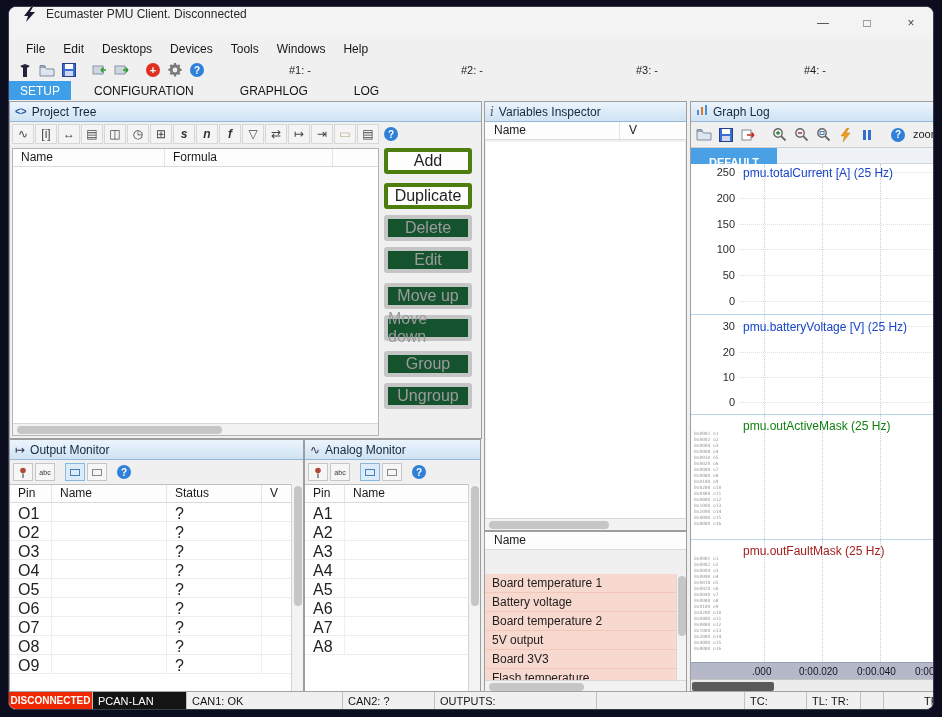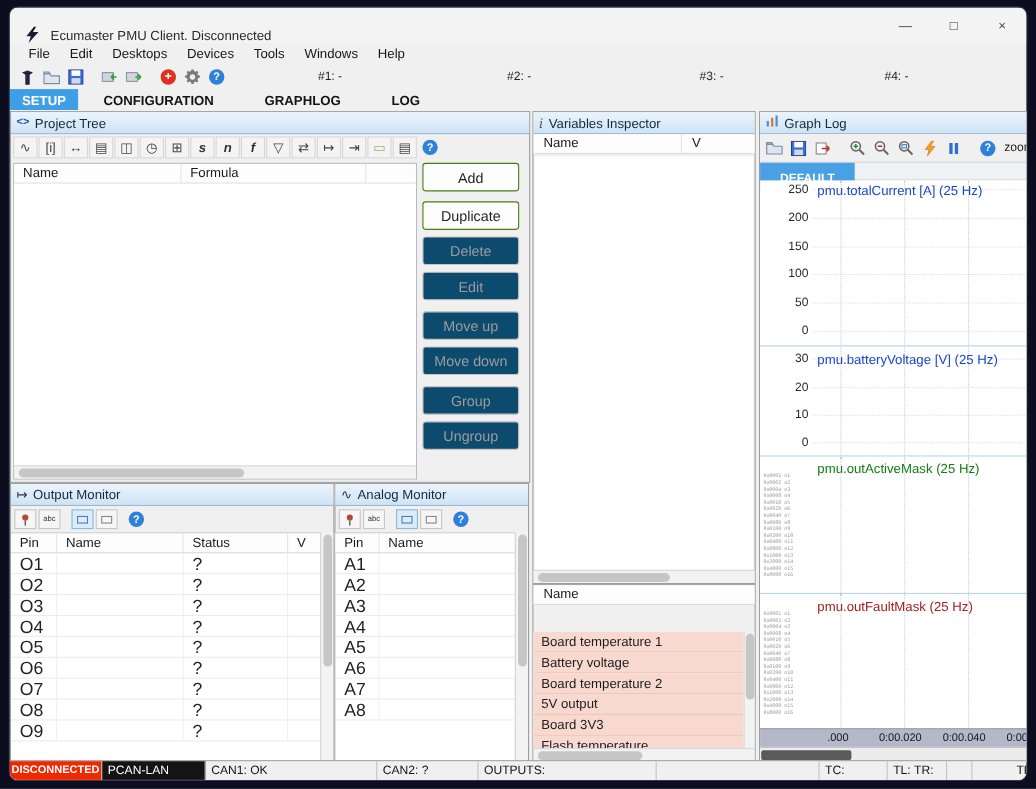--- a/index.html
+++ b/index.html
@@ -1,41 +1,41 @@
 <!DOCTYPE html>
 <html><head>
 <meta charset="utf-8">
 <style>
   *{margin:0;padding:0;box-sizing:border-box}
   body{font-family:"Liberation Sans",sans-serif;background:#0c0d1f;width:942px;height:717px;overflow:hidden}
   .screen{position:relative;width:942px;height:717px;background:#0c0d1f;overflow:hidden}
   .window{position:absolute;left:8px;top:6px;width:926px;height:704px;background:#f0f0f0;border-radius:8px;overflow:hidden;border:1px solid #3a3b50}
 
   
-  .titlebar{position:absolute;top:0;left:0;right:0;height:32px;display:flex;align-items:flex-end;background:#f3f3f3}
+  .titlebar{position:absolute;top:0;left:0;right:0;height:32px;display:flex;align-items:flex-start;background:#f3f3f3}
   .logo{margin-left:14px;display:flex;align-items:center}
   .title{margin-left:10px;font-size:12px;color:#2a2a2a}
   .wctrl{margin-left:auto;display:flex;height:100%}
   .wbtn{width:44px;height:100%;display:flex;align-items:center;justify-content:center;font-size:12px;color:#444}
 
   
   .menubar{position:absolute;top:32px;left:0;right:0;height:20px;display:flex;align-items:center;padding-left:8px}
   .mitem{padding:0 9px;font-size:12px;color:#161616}
 
   
   .toolbar{position:absolute;top:52px;left:0;right:0;height:22px;display:flex;align-items:center;padding-left:6px}
   .ticon{width:20px;height:20px;display:flex;align-items:center;justify-content:center;margin-right:2px}
   .tgap{width:9px}
   .slot{position:absolute;top:0;height:22px;display:flex;align-items:center;font-size:11px;color:#222}
   .qicon{width:14px;height:14px;border-radius:50%;background:#2f80d8;color:#fff;font-size:10px;font-weight:bold;display:flex;align-items:center;justify-content:center}
   .addicon{width:14px;height:14px;border-radius:50%;background:#e03020;color:#fff;font-size:11px;font-weight:bold;display:flex;align-items:center;justify-content:center;line-height:1}
 
   
   .tabs{position:absolute;top:74px;left:0;right:0;height:19px;display:flex;align-items:stretch}
-  .tab{display:flex;align-items:center;padding:0 11px;font-size:12px;font-weight:bold;color:#141414}
+  .tab{display:flex;align-items:center;padding:0 11px;font-size:12px;font-weight:normal;color:#141414}
   .tab.active{background:#3f9ee8;color:#fff}
   .tab.m12{margin-left:12px}.tab.m24{margin-left:24px}
 
   
   .panel{position:absolute;background:#f0f0f0;border:1px solid #9e9e9e}
   .phead{height:20px;background:linear-gradient(#ebf4fc,#cfe3f4);border-bottom:1px solid #96b7d5;display:flex;align-items:center;gap:5px;padding:0 5px;font-size:12px;color:#13293d}
   .pt{left:0;top:94px;width:473px;height:338px}
   .om{left:0;top:432px;width:295px;height:254px}
   .am{left:295px;top:432px;width:177px;height:254px}
   .vi{left:475px;top:94px;width:203px;height:430px}
@@ -47,22 +47,22 @@
   .pti{width:22px;height:20px;display:flex;align-items:center;justify-content:center;font-size:12px;color:#444;border:1px solid #d7d7d7;background:#f4f4f4}
   .pti.ltr{font-weight:bold;font-style:italic;color:#333}
   .pti.dim{color:#b0a27a}
   .pt-list{position:absolute;left:2px;top:46px;width:367px;height:288px;background:#fff;border:1px solid #b4b4b4;display:flex;flex-direction:column}
   .cols{display:flex;height:18px;border-bottom:1px solid #dcdcdc;font-size:12px;color:#1a1a1a;flex:0 0 auto;background:#fdfdfd}
   .cols .c{padding:1px 0 0 8px;border-right:1px solid #e4e4e4;overflow:hidden;white-space:nowrap}
   .pt-body{flex:1;background:#fff}
   .hscroll{height:12px;border-top:1px solid #d8d8d8;background:#f2f2f2;position:relative;flex:0 0 auto}
   .hthumb{position:absolute;top:2px;height:8px;background:#c6c6c6;border-radius:4px}
   .pt-buttons{position:absolute;left:374px;top:46px;width:88px;display:flex;flex-direction:column}
-  .btn{height:26px;font-size:13px;display:flex;align-items:center;justify-content:center;background:#fdfdfd;border:1px solid #4d7c0f;border-radius:3px;color:#1f1f1f}
-  .btn.dis{color:#9c9c9c;background:#0c4a6e;border-color:#c5c5c5}
+  .btn{height:26px;font-size:16px;display:flex;align-items:center;justify-content:center;background:#fdfdfd;border:4px solid #4d7c0f;border-radius:3px;color:#1f1f1f}
+  .btn.dis{color:#9c9c9c;background:#14532d;border-color:#c5c5c5}
   .mt9{margin-top:9px}.mt6{margin-top:6px}.mt10{margin-top:10px}
 
   
   .mon-tb{height:24px;display:flex;align-items:center;gap:2px;padding:0 3px}
   .mbtn{width:20px;height:18px;border:1px solid #c6c6c6;background:#f6f6f6;display:flex;align-items:center;justify-content:center;font-size:7px;color:#333}
   .mbtn.act{background:#dcebf8;border-color:#86b8e0}
   .rect-glyph{width:10px;height:7px;border:1px solid #4a7fb8}
   .rect-glyph.g2{border-color:#888}
   .mgap{width:6px}
   .mon-table{position:absolute;left:0;top:44px;bottom:0;background:#fff;border-top:1px solid #c0c0c0}

